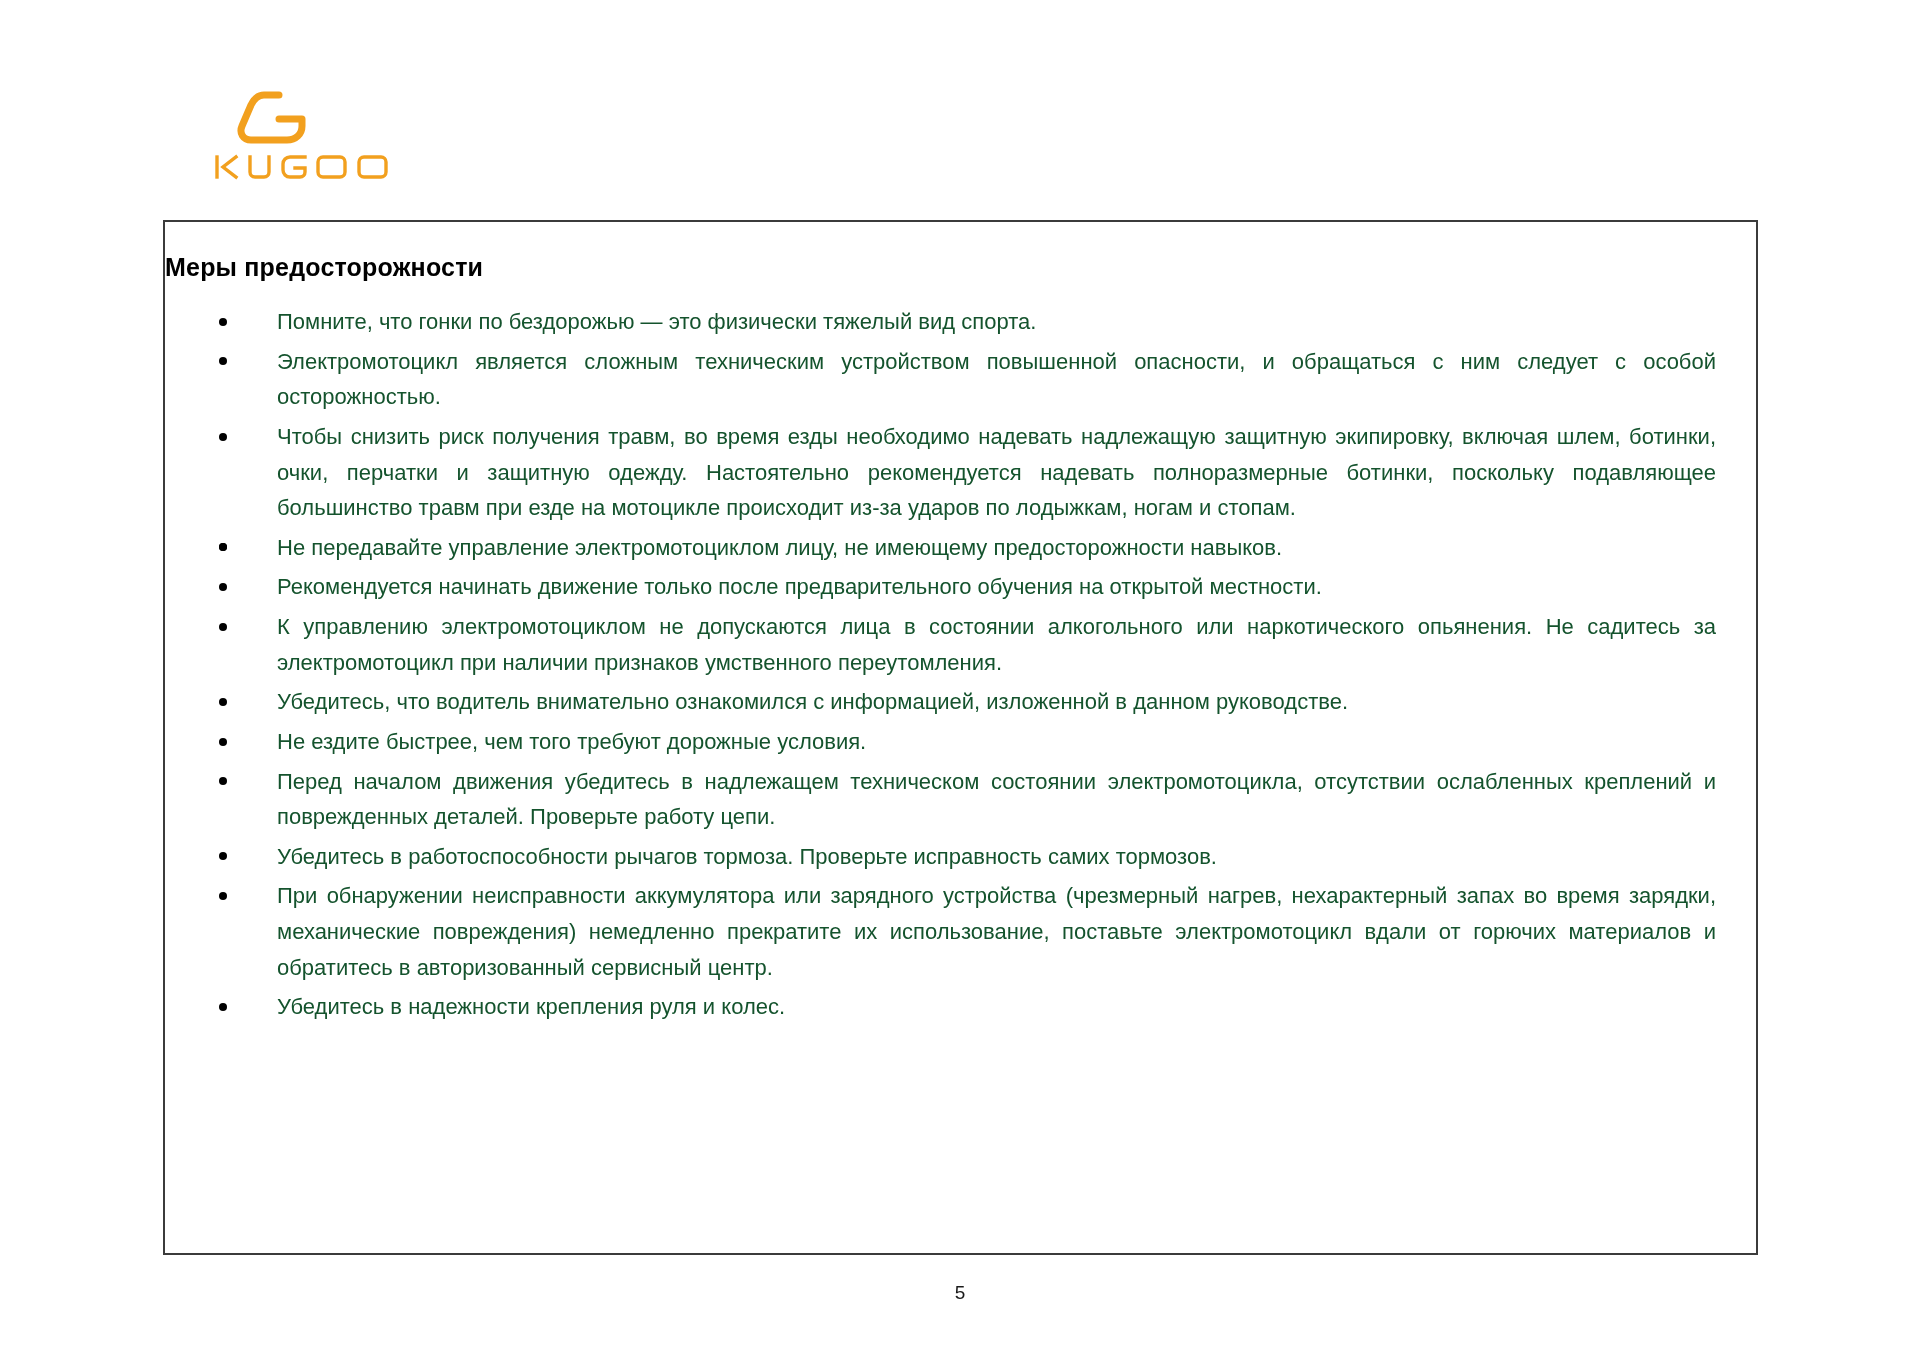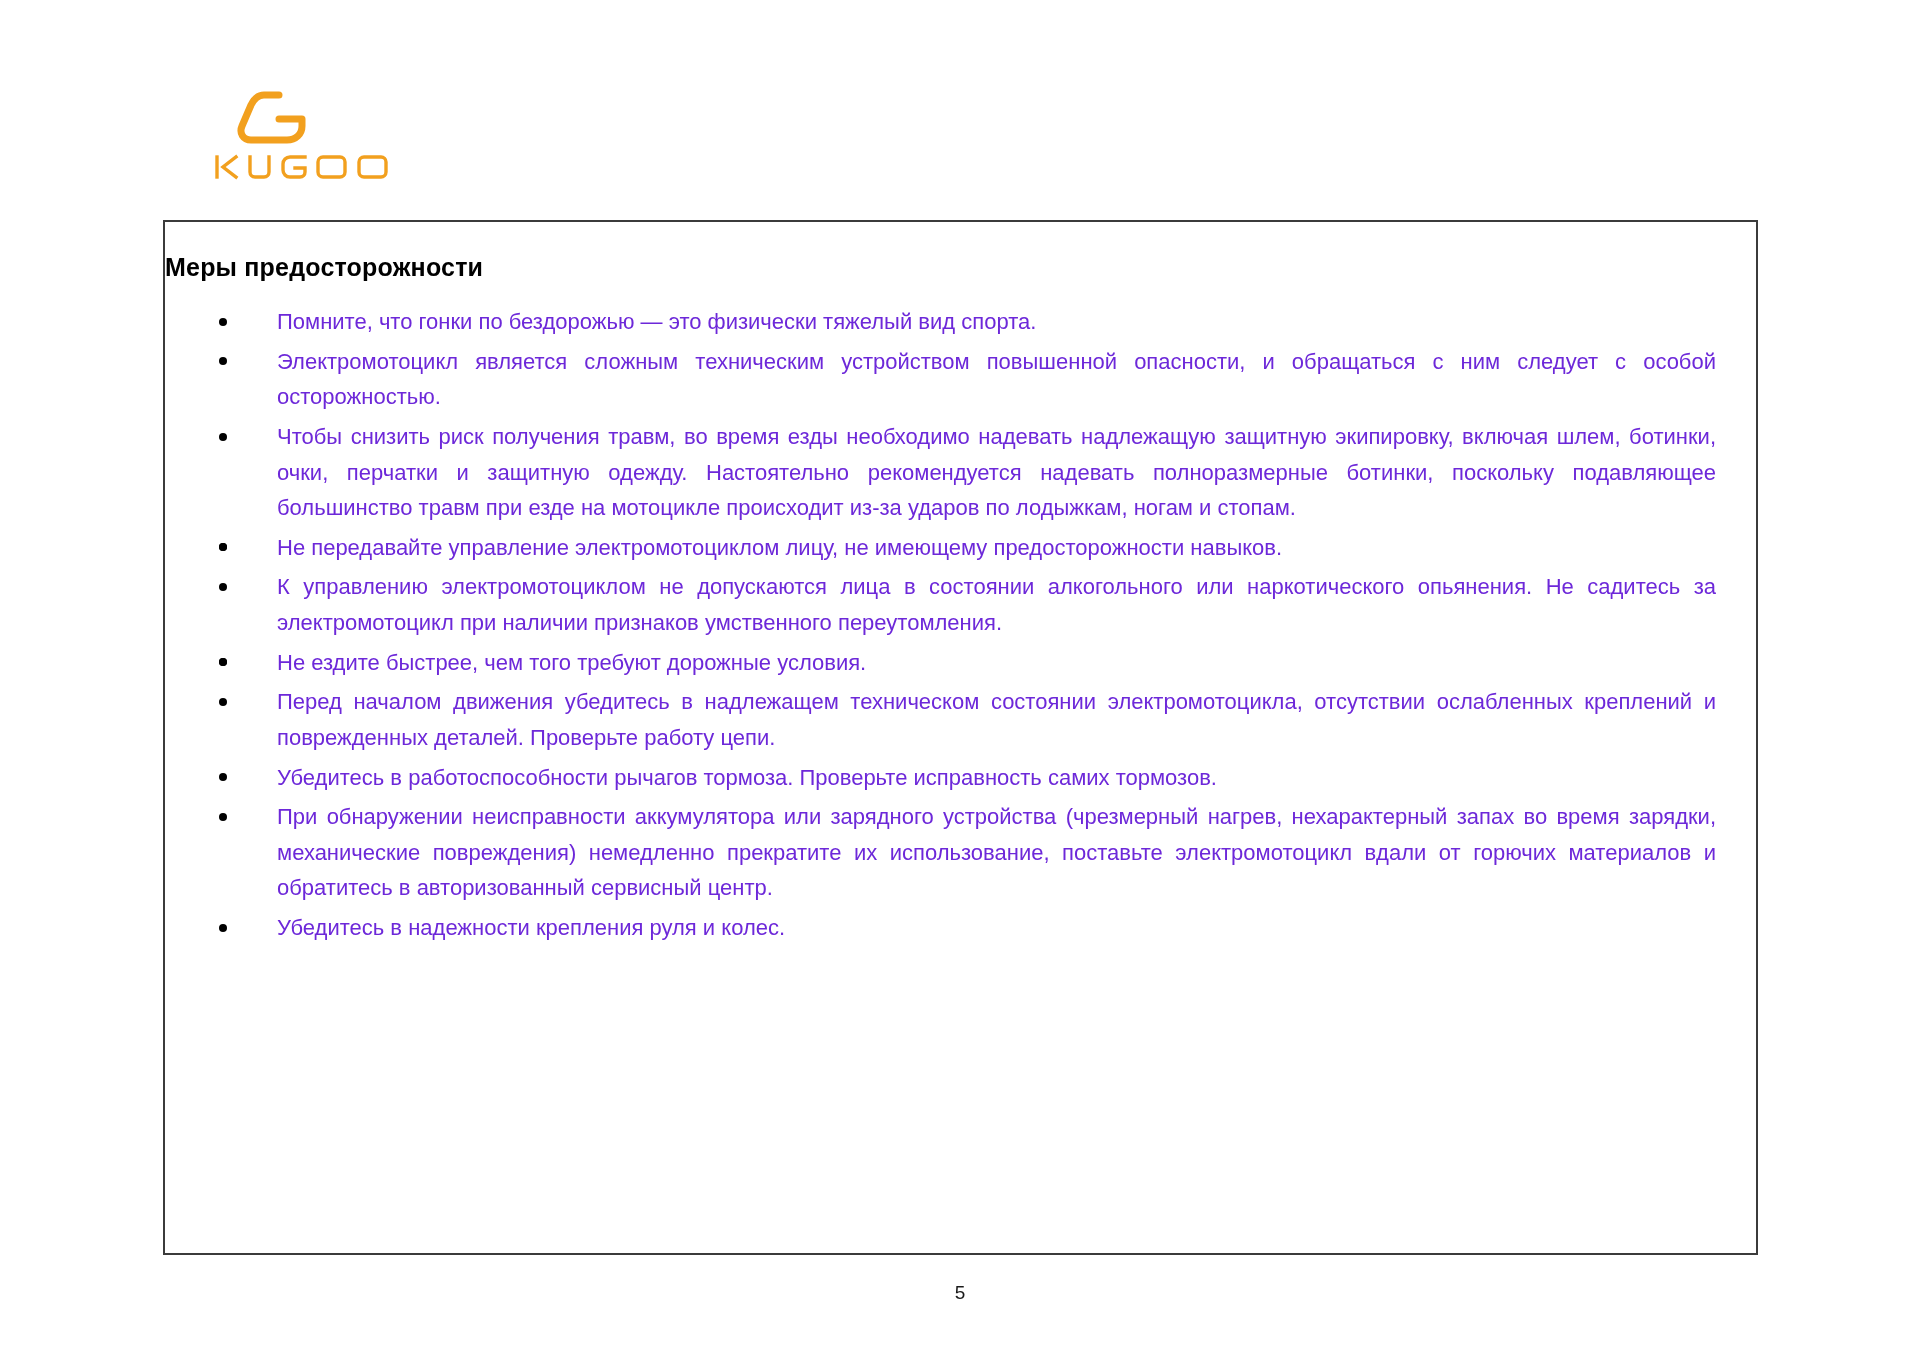--- a/index.html
+++ b/index.html
@@ -65,21 +65,21 @@
   }
 
   .bullet-item {
     position: relative;
     padding-left: 70px;
     margin-bottom: 4px;
     font-size: 22px;
     line-height: 1.62;
     text-align: justify;
     text-justify: inter-word;
-    color: #6d28d9;
+    color: #14532d;
   }
   .bullet-item:last-child { margin-bottom: 0; }
 
   .bullet-dot {
     position: absolute;
     left: 12px;
     top: 0.62em;
     width: 8px;
     height: 8px;
     background: #000000;
@@ -135,24 +135,29 @@
       </li>
       <li class="bullet-item">
         <span class="bullet-dot"></span>
       </li>
       <li class="bullet-item">
         <span class="bullet-dot"></span>
         <span>Не передавайте управление электромотоциклом лицу, не имеющему предосторожности навыков.</span>
       </li>
       <li class="bullet-item">
         <span class="bullet-dot"></span>
+        <span>Рекомендуется начинать движение только после предварительного обучения на открытой местности.</span>
+      </li>
+      <li class="bullet-item">
+        <span class="bullet-dot"></span>
         <span>К управлению электромотоциклом не допускаются лица в состоянии алкогольного или наркотического опьянения. Не садитесь за электромотоцикл при наличии признаков умственного переутомления.</span>
       </li>
       <li class="bullet-item">
         <span class="bullet-dot"></span>
+        <span>Убедитесь, что водитель внимательно ознакомился с информацией, изложенной в данном руководстве.</span>
       </li>
       <li class="bullet-item">
         <span class="bullet-dot"></span>
         <span>Не ездите быстрее, чем того требуют дорожные условия.</span>
       </li>
       <li class="bullet-item">
         <span class="bullet-dot"></span>
         <span>Перед началом движения убедитесь в надлежащем техническом состоянии электромотоцикла, отсутствии ослабленных креплений и поврежденных деталей. Проверьте работу цепи.</span>
       </li>
       <li class="bullet-item">

